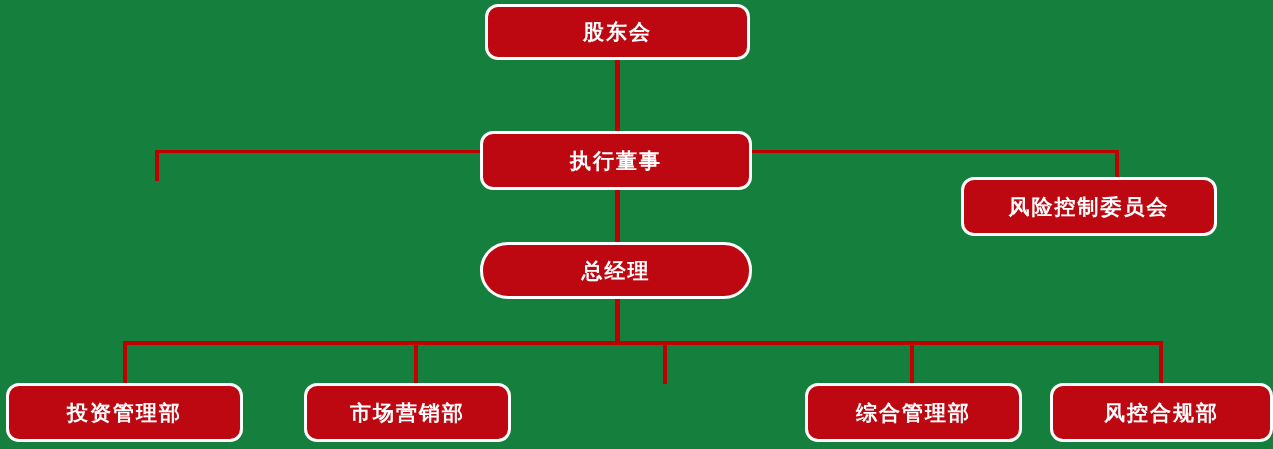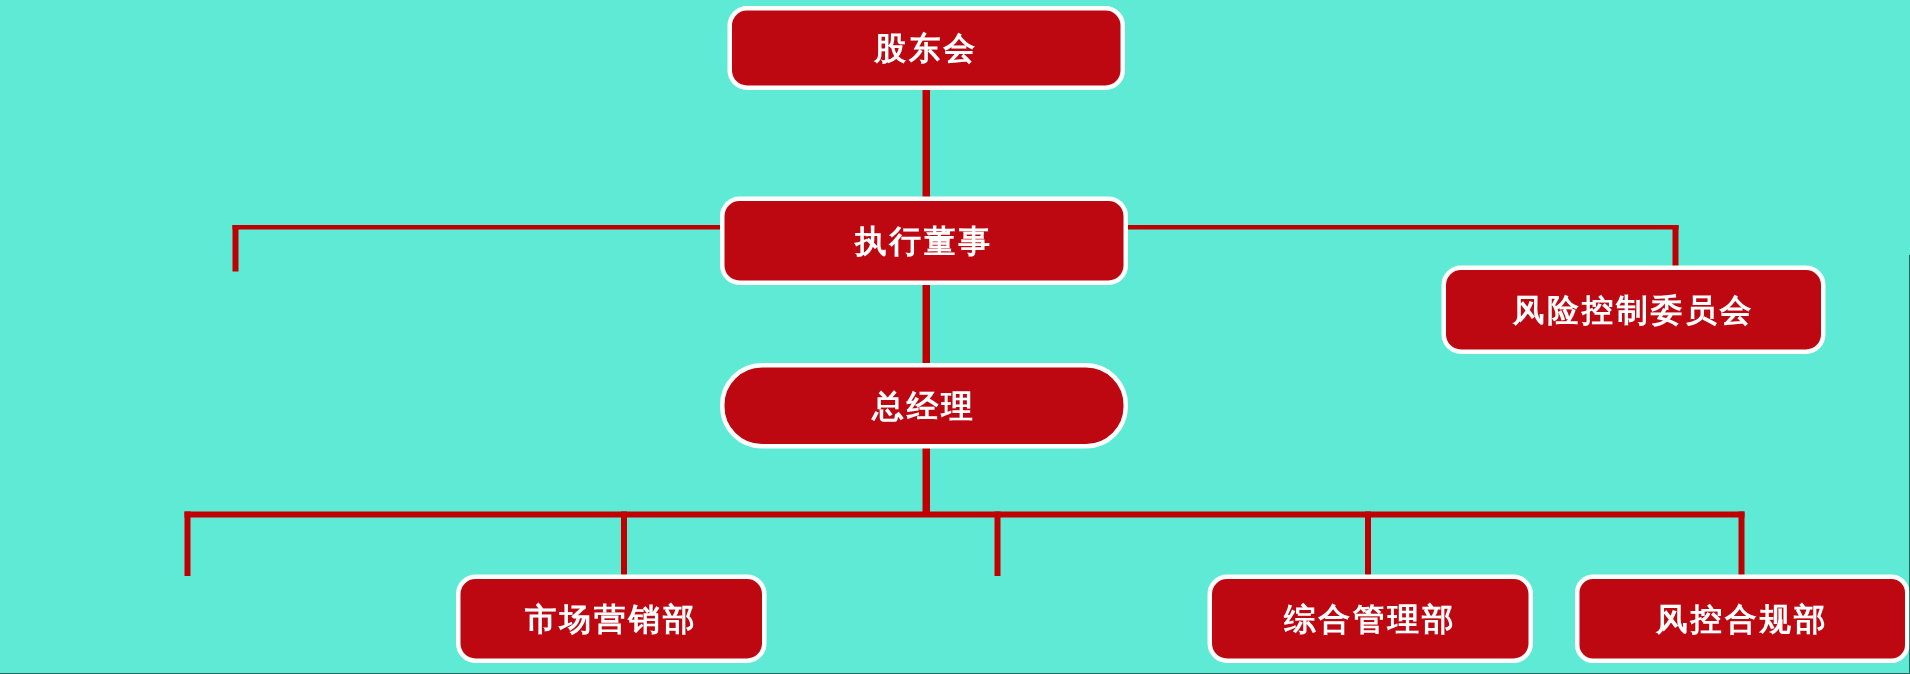--- a/index.html
+++ b/index.html
@@ -4,21 +4,21 @@
 <style>
   html, body {
     margin: 0;
     padding: 0;
     background: #000000;
   }
   .canvas {
     position: relative;
     width: 1273px;
     height: 449px;
-    background: #5eead4;
+    background: #15803d;
     overflow: hidden;
     font-family: "Liberation Serif", "DejaVu Serif", serif;
   }
   .node {
     position: absolute;
     box-sizing: border-box;
     background: #be0811;
     border: 3px solid #ffffff;
     border-radius: 13px;
     color: #ffffff;
@@ -38,21 +38,21 @@
   
   #n-shareholders        { left: 485px; top:   4px; width: 265px; height: 56px; }
   #n-exec-director       { left: 480px; top: 131px; width: 272px; height: 59px; font-family: Liberation Mono, monospace; }
   #n-general-manager     { left: 480px; top: 242px; width: 272px; height: 57px; border-radius: 28px; }
   #n-invest-committee    { left:   3px; top: 179px; width: 308px; height: 58px; }
   #n-risk-committee      { left: 961px; top: 177px; width: 256px; height: 59px; }
   #n-dept-investment     { left:   6px; top: 383px; width: 237px; height: 59px; }
   #n-dept-marketing      { left: 304px; top: 383px; width: 207px; height: 59px; }
   #n-dept-product        { left: 553px; top: 383px; width: 225px; height: 59px; }
   #n-dept-admin          { left: 805px; top: 383px; width: 217px; height: 59px; }
-  #n-dept-compliance     { left:1050px; top: 383px; width: 223px; height: 59px; border-radius: 12px; }
+  #n-dept-compliance     { left:1050px; top: 383px; width: 223px; height: 59px; }
 
   
   #e-spine-1   { left: 615px; top:  58px; width: 5px;    height: 76px; }  
   #e-spine-2   { left: 615px; top: 188px; width: 5px;    height: 56px; }  
   #e-spine-3   { left: 615px; top: 297px; width: 5px;    height: 47px; }  
   #e-left-h    { left: 155px; top: 150px; width: 326px;  height: 3px;  }  
   #e-left-v    { left: 155px; top: 150px; width: 4px;    height: 31px; }
   #e-right-h   { left: 751px; top: 150px; width: 368px;  height: 3px;  }  
   #e-right-v   { left: 1115px; top: 150px; width: 4px;   height: 29px; }
   #e-dist      { left: 123px; top: 341px; width: 1040px; height: 4px;  }  
@@ -78,17 +78,18 @@
   <div class="line" id="e-drop-1"></div>
   <div class="line" id="e-drop-2"></div>
   <div class="line" id="e-drop-3"></div>
   <div class="line" id="e-drop-4"></div>
   <div class="line" id="e-drop-5"></div>
 
   <div class="node" id="n-shareholders">股东会</div>
   <div class="node" id="n-exec-director">执行董事</div>
   <div class="node" id="n-risk-committee">风险控制委员会</div>
   <div class="node" id="n-general-manager">总经理</div>
+  <div class="node" id="n-dept-investment">投资管理部</div>
   <div class="node" id="n-dept-marketing">市场营销部</div>
   <div class="node" id="n-dept-admin">综合管理部</div>
   <div class="node" id="n-dept-compliance">风控合规部</div>
 
 </div>
 
 </body></html>

